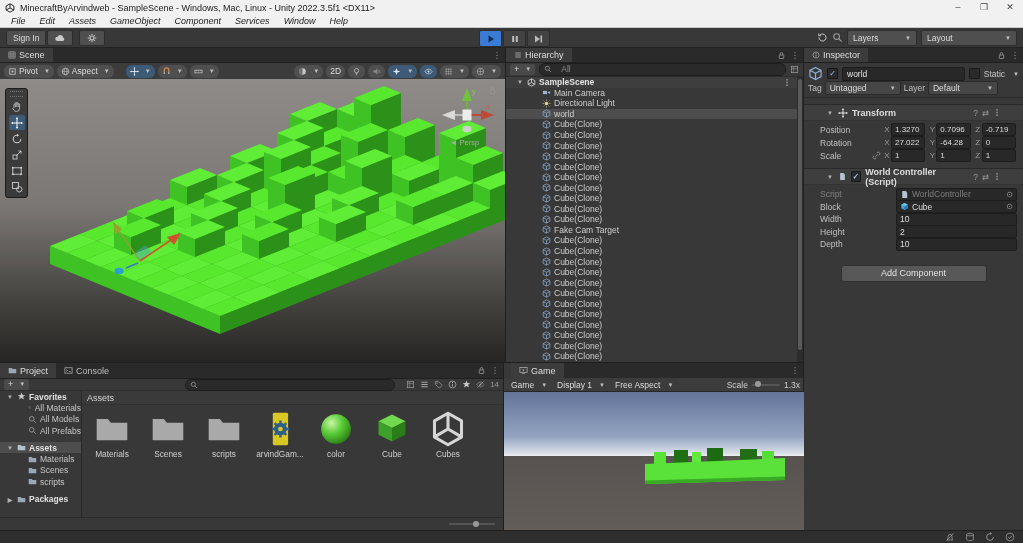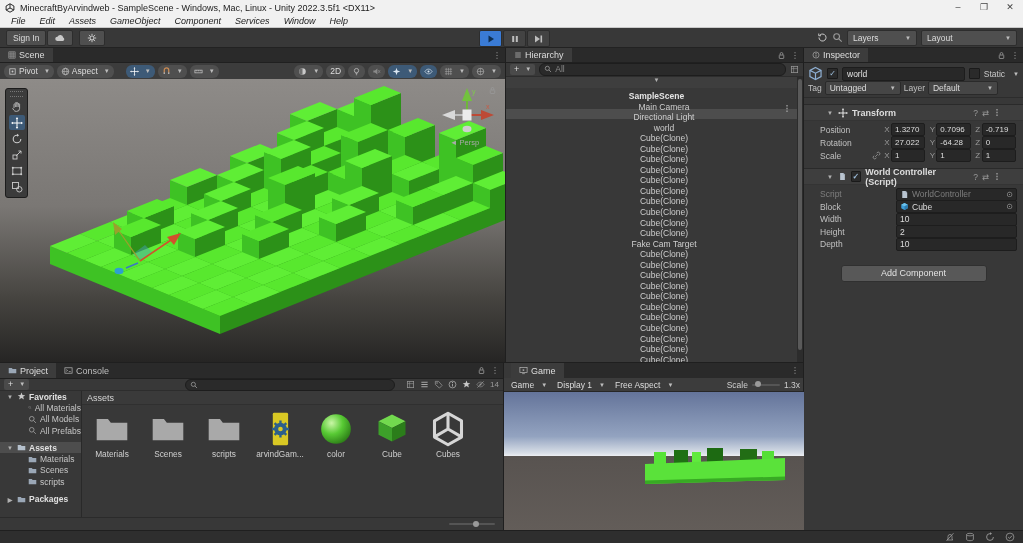--- a/index.html
+++ b/index.html
@@ -52,24 +52,24 @@
   .tp-grip{height:4px;margin:0 4px 2px;border-top:1px dotted #777;border-bottom:1px dotted #777;}
   .tp-btn{width:16px;height:15px;margin:1px auto;display:flex;align-items:center;justify-content:center;border-radius:2px;}
   .tp-btn.active{background:#3d5a77;}
   .gizmo-wrap{position:absolute;right:6px;top:4px;}
   
   .h-toolbar{position:absolute;top:14px;left:0;right:0;height:15px;display:flex;align-items:center;
              gap:4px;padding:0 4px;border-bottom:1px solid #2d2d2d;box-sizing:border-box;}
   .mini-btn{height:11px;display:flex;align-items:center;gap:2px;background:#4a4a4a;border-radius:2px;
             padding:0 4px;font-size:9px;color:#ddd;}
   .searchbox{flex:1;height:11px;background:#2a2a2a;border:1px solid #1d1d1d;border-radius:6px;
-             display:flex;align-items:center;gap:3px;padding:0 4px;font-size:8.5px;color:#8a8a8a;}
+             display:flex;align-items:center;gap:9px;padding:0 4px;font-size:8.5px;color:#8a8a8a;}
   .h-list{position:absolute;top:29px;left:0;right:6px;bottom:0;overflow:hidden;}
   .hrow{height:10.55px;display:flex;align-items:center;gap:3px;padding-left:25px;font-size:8.5px;
-        color:#cfcfcf;white-space:nowrap;box-sizing:border-box;flex-direction:column;}
+        color:#cfcfcf;white-space:nowrap;box-sizing:border-box;}
   .hrow.sel{background:#4d4d4d;}
   .hrow.scene-h{background:#3e3e3e;padding-left:10px;font-weight:bold;color:#e4e4e4;}
   .h-arrow{flex:0 0 8px;font-size:6px;color:#b0b0b0;text-align:center;}
   .h-kebab{margin-left:auto;padding-right:6px;font-size:8px;color:#aaa;}
   .vscroll{position:absolute;right:0;top:29px;bottom:0;width:6px;background:#2c2c2c;}
   .vthumb{position:absolute;left:1px;top:2px;width:4px;height:95%;background:#5a5a5a;border-radius:2px;}
   
   .insp-head{padding:3px 4px 2px;border-bottom:1px solid #2c2c2c;}
   .insp-row1{display:flex;align-items:center;gap:4px;height:15px;}
   .insp-row2{display:flex;align-items:center;gap:3px;height:14px;font-size:8.5px;color:#c0c0c0;}

